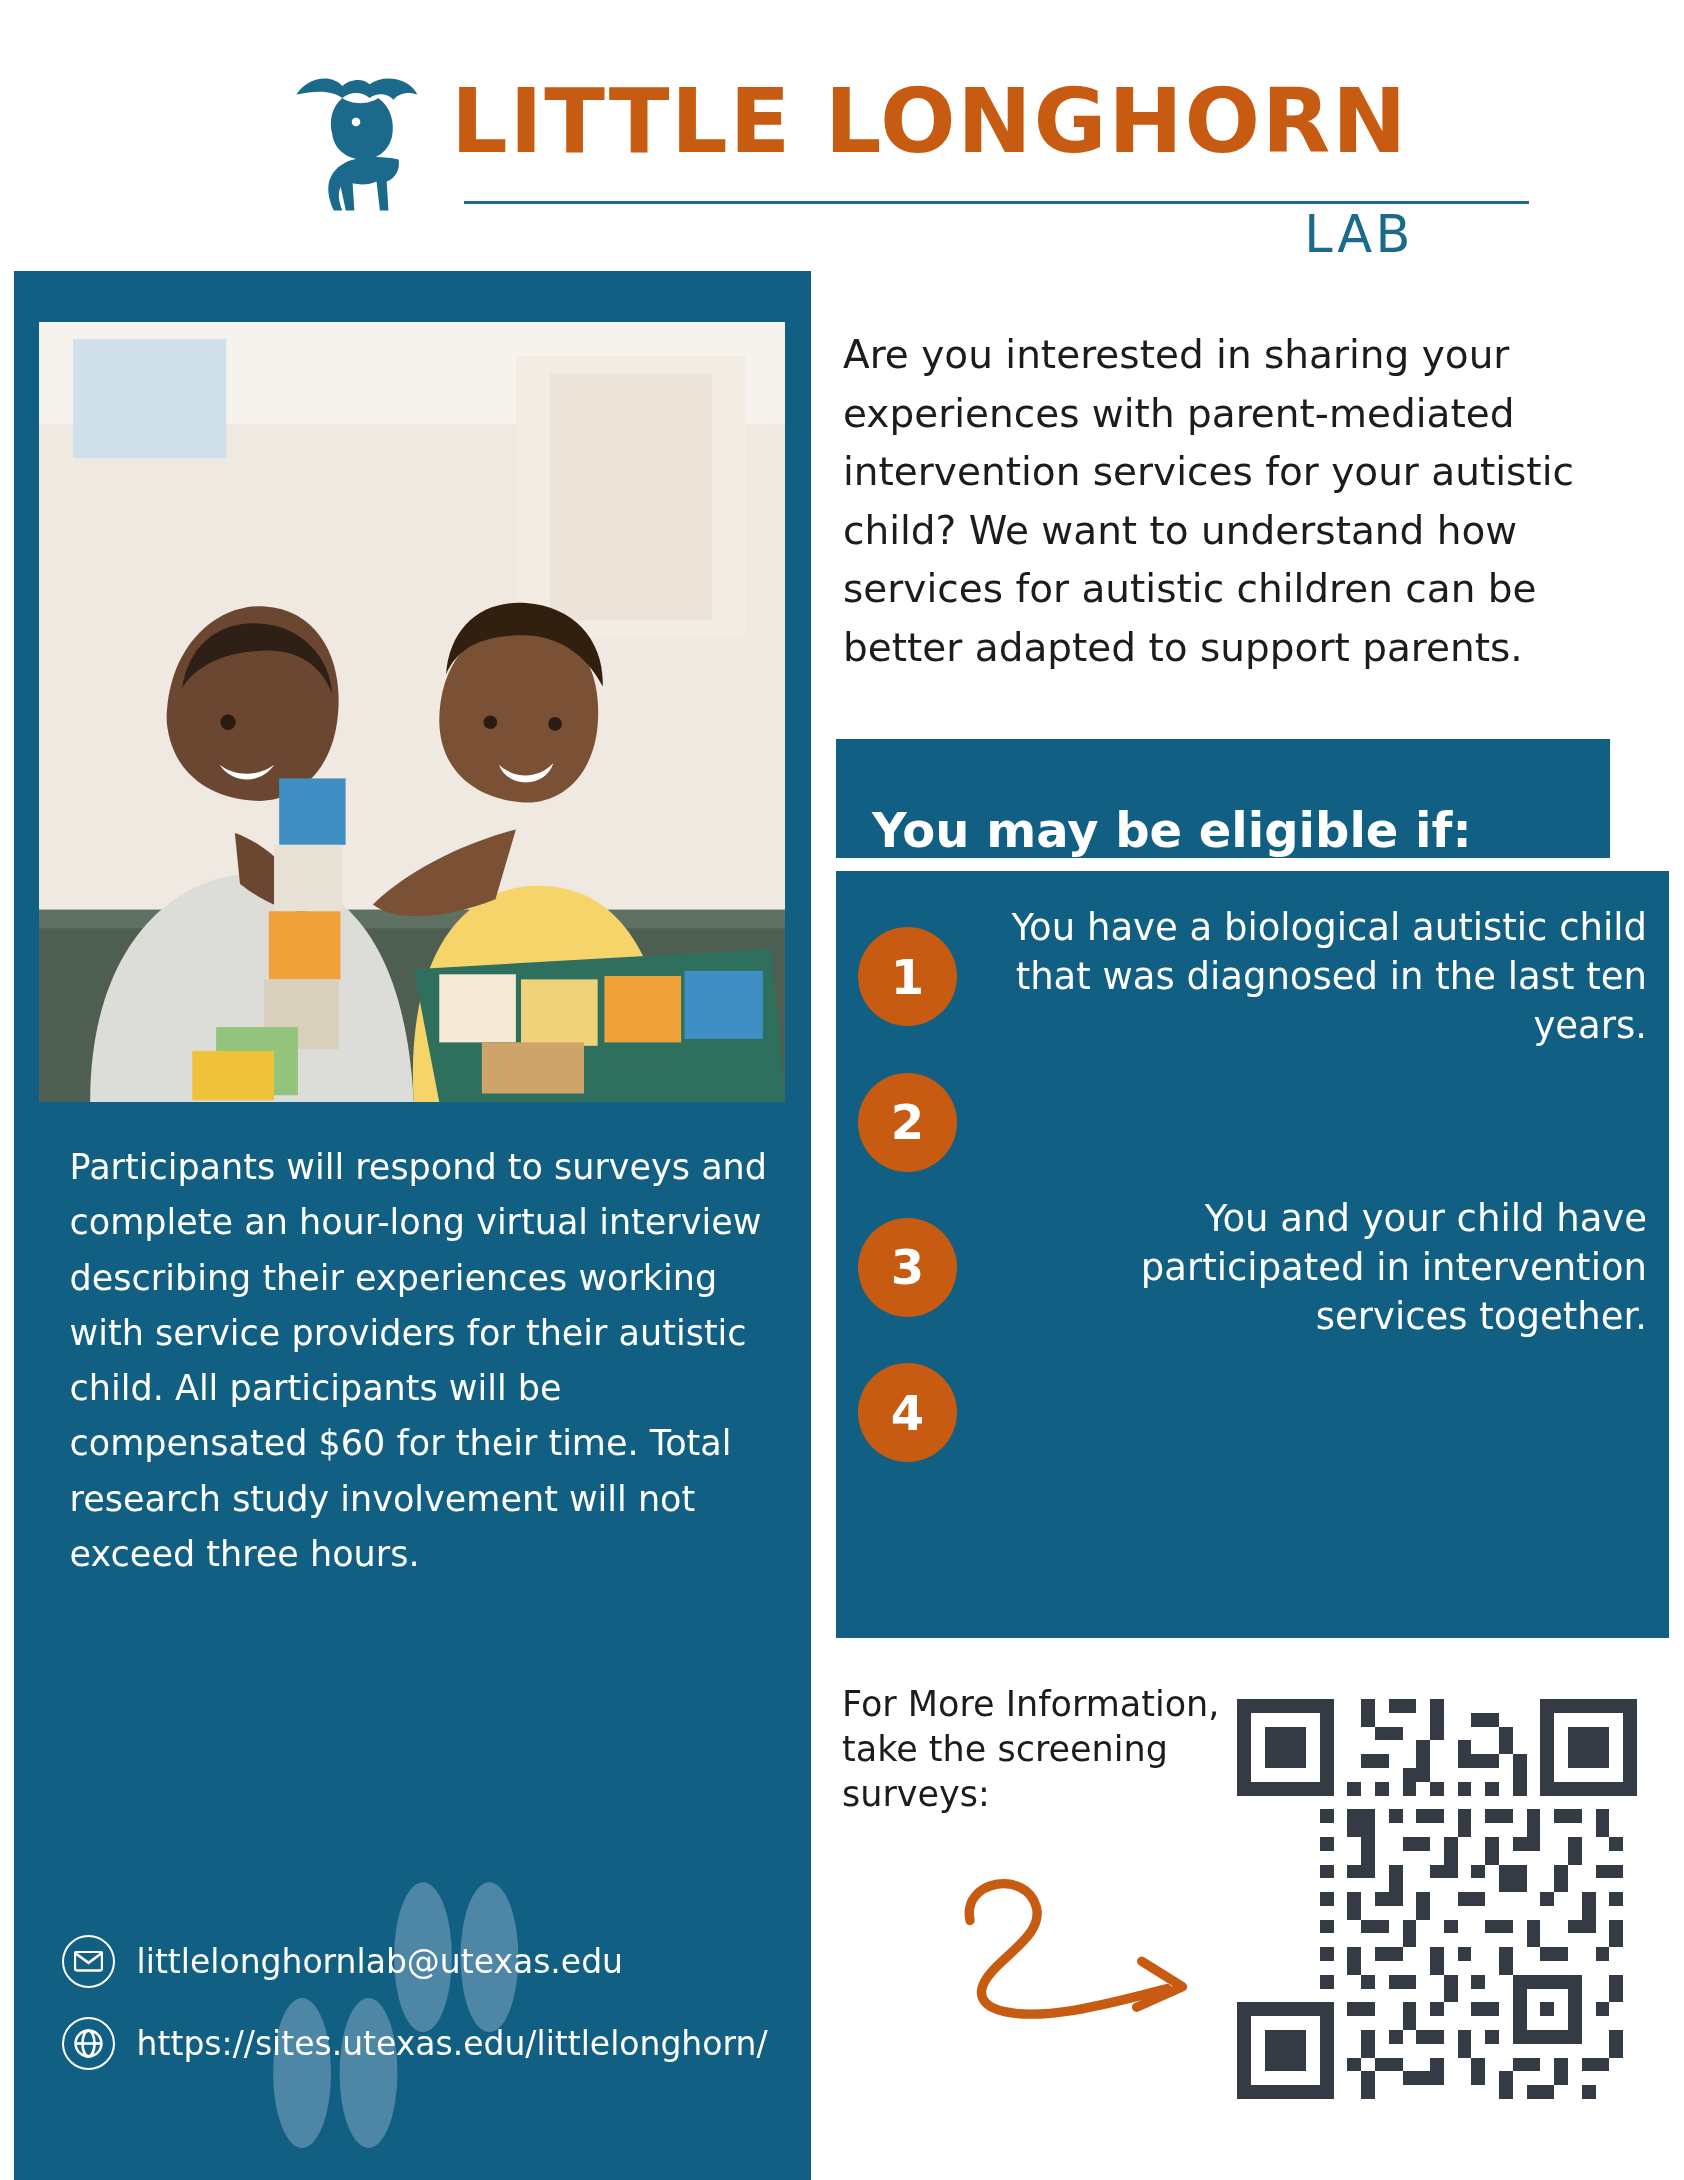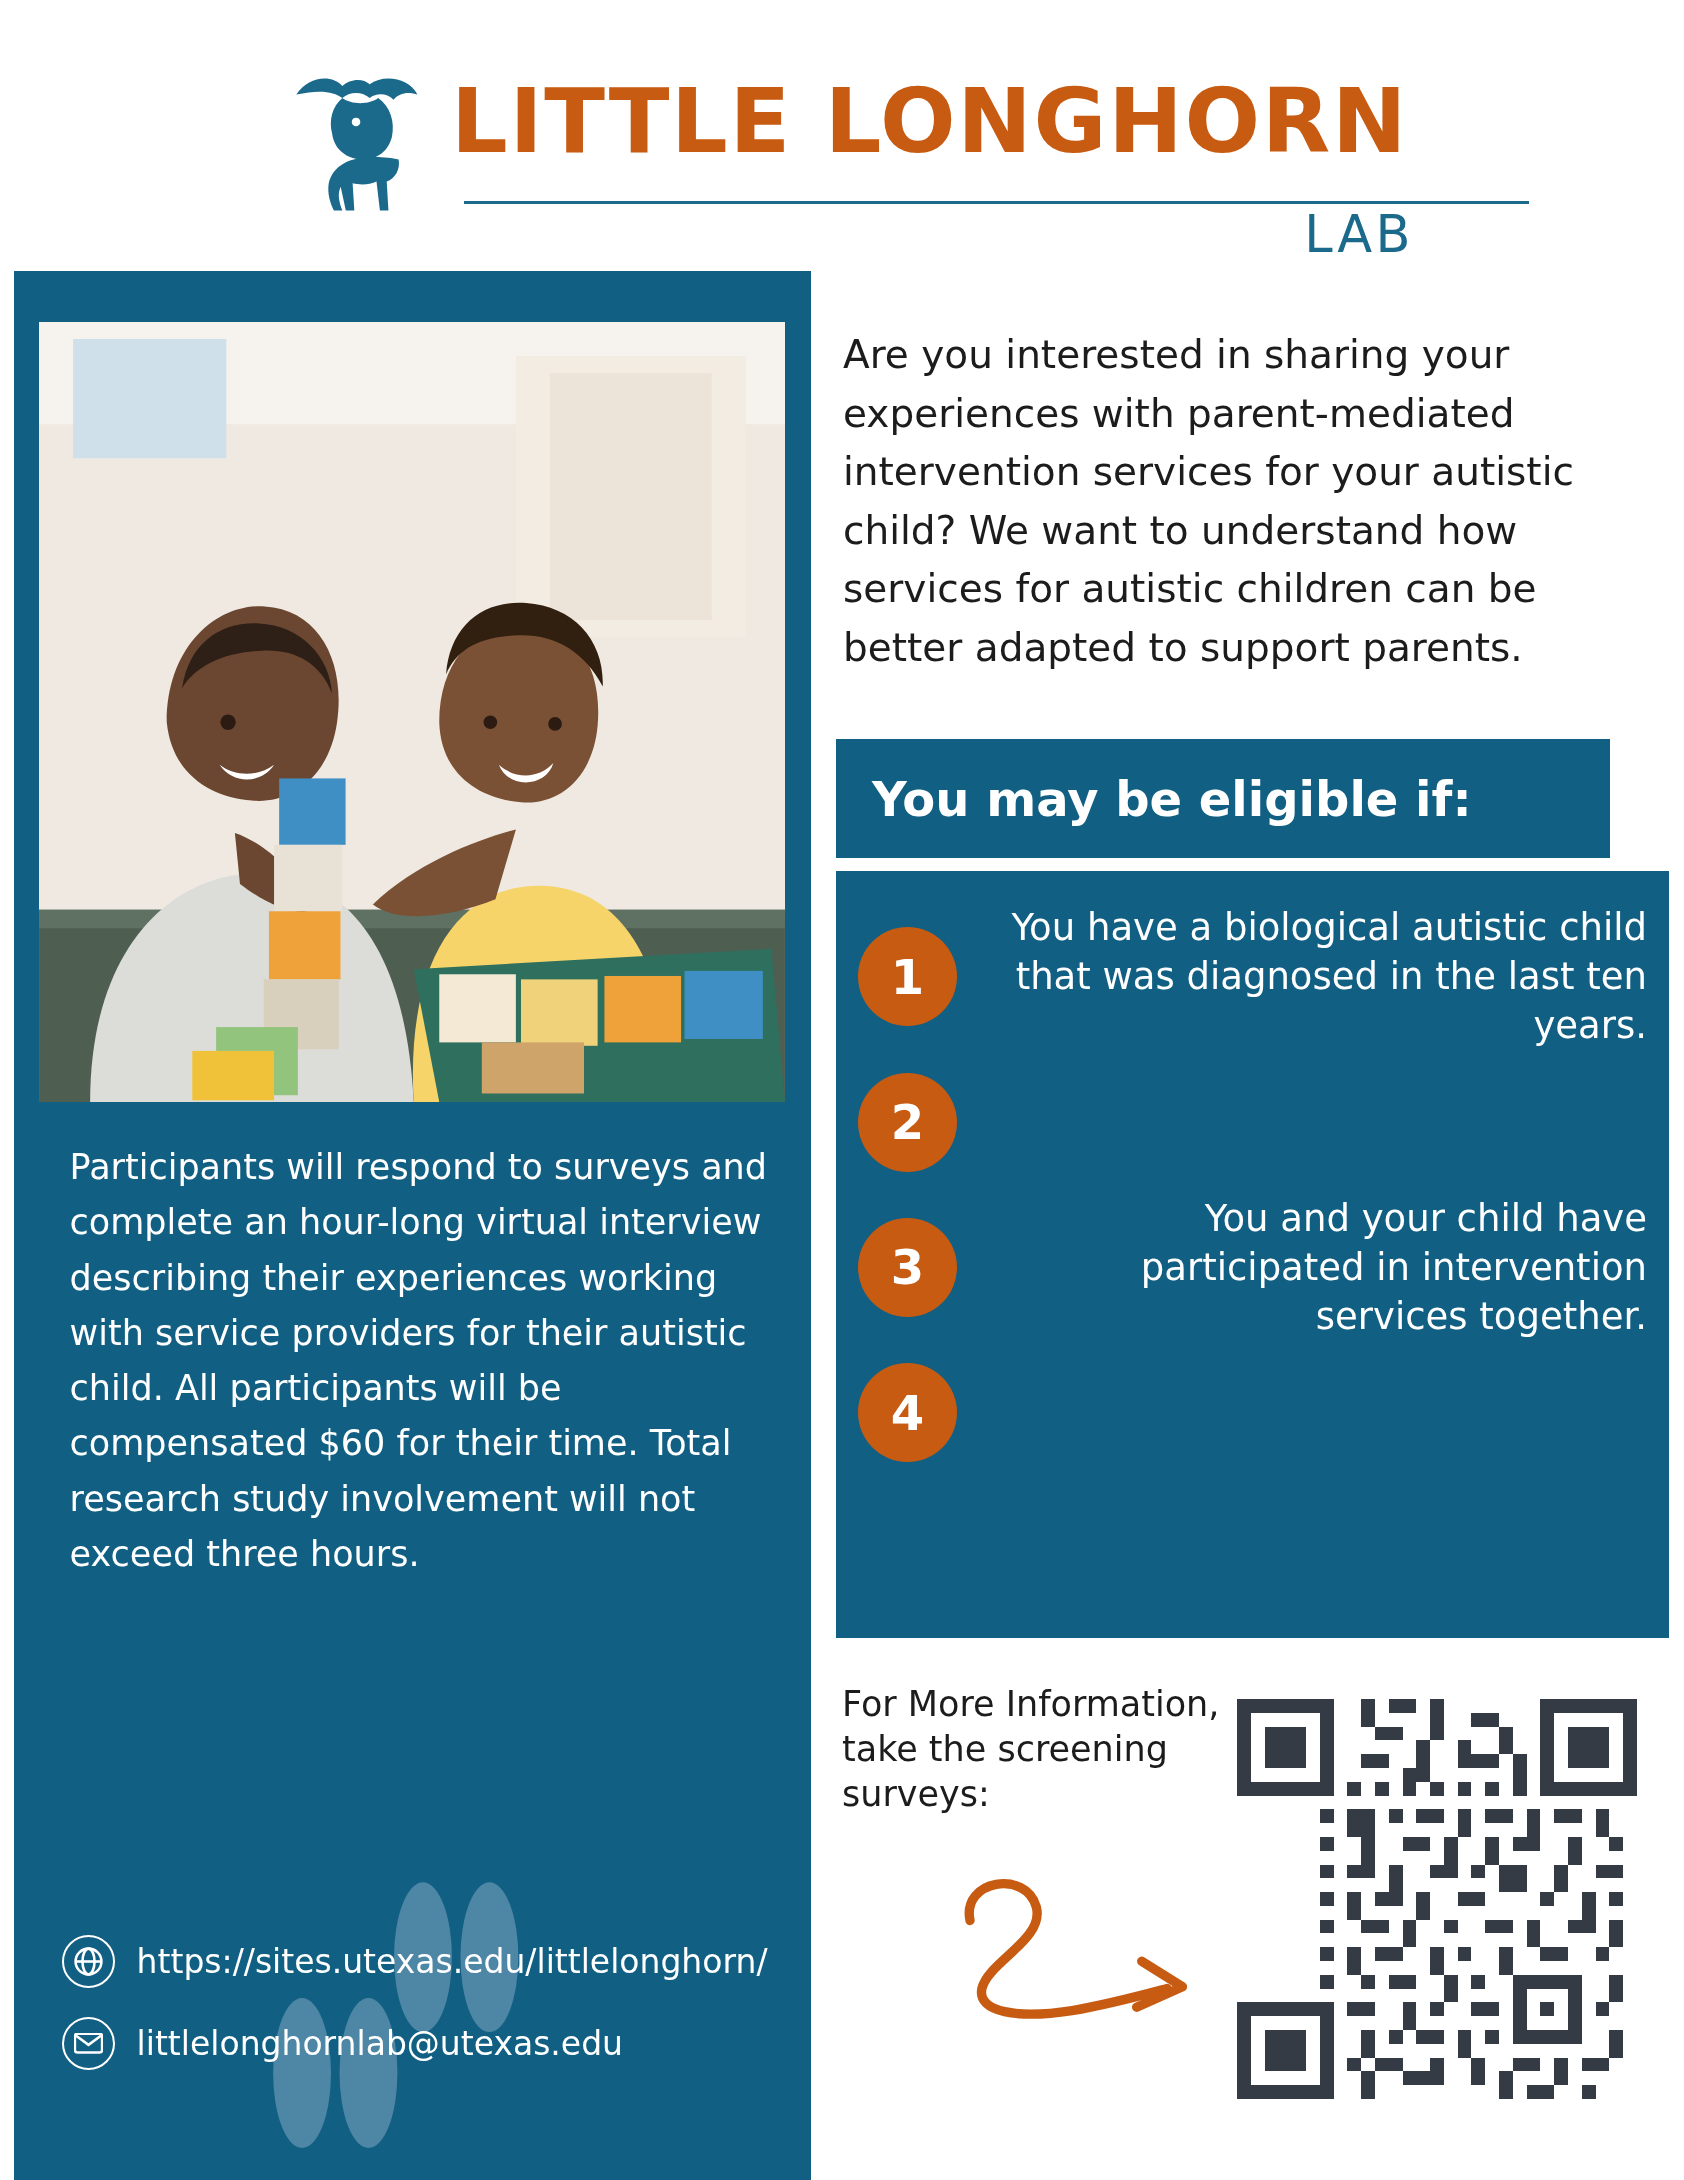--- a/index.html
+++ b/index.html
@@ -152,21 +152,21 @@
   }
 
   .eligible-header {
     position: absolute;
     left: 836px;
     top: 739px;
     width: 774px;
     height: 119px;
     background: #115f82;
     display: flex;
-    align-items: center;
+    align-items: flex-end;
     padding-left: 36px;
   }
   .eligible-header span {
     color: #ffffff;
     font-size: 48px;
     font-weight: 700;
     font-family: "DejaVu Sans", sans-serif;
   }
 
   .eligible-body {
@@ -306,36 +306,36 @@
           <ellipse cx="268" cy="100" rx="34" ry="88"></ellipse>
           <ellipse cx="48" cy="236" rx="34" ry="88"></ellipse>
           <ellipse cx="126" cy="236" rx="34" ry="88"></ellipse>
         </g>
       </svg>
     </div>
 
     <div class="contact">
       <div class="contact-row">
         <div class="contact-icon">
+          <svg width="29" height="20.4" viewBox="0 0 34 24">
+            <rect x="1" y="1" width="32" height="22" rx="3" fill="none" stroke="#ffffff" stroke-width="3"></rect>
+            <path d="M2 3 L17 14 L32 3" fill="none" stroke="#ffffff" stroke-width="3"></path>
+          </svg>
+        </div>
+        <div class="contact-text">littlelonghornlab@utexas.edu</div>
+      </div>
+      <div class="contact-row">
+        <div class="contact-icon">
           <svg width="31" height="31" viewBox="0 0 36 36">
             <circle cx="18" cy="18" r="15" fill="none" stroke="#ffffff" stroke-width="3"></circle>
             <ellipse cx="18" cy="18" rx="7" ry="15" fill="none" stroke="#ffffff" stroke-width="3"></ellipse>
             <line x1="3" y1="18" x2="33" y2="18" stroke="#ffffff" stroke-width="3"></line>
           </svg>
         </div>
         <div class="contact-text">https://sites.utexas.edu/littlelonghorn/</div>
-      </div>
-      <div class="contact-row">
-        <div class="contact-icon">
-          <svg width="29" height="20.4" viewBox="0 0 34 24">
-            <rect x="1" y="1" width="32" height="22" rx="3" fill="none" stroke="#ffffff" stroke-width="3"></rect>
-            <path d="M2 3 L17 14 L32 3" fill="none" stroke="#ffffff" stroke-width="3"></path>
-          </svg>
-        </div>
-        <div class="contact-text">littlelonghornlab@utexas.edu</div>
       </div>
     </div>
   </div>
 
   <div class="intro">Are you interested in sharing your experiences with parent-mediated intervention services for your autistic child? We want to understand how services for autistic children can be better adapted to support parents.</div>
 
   <div class="eligible-header">
     <span>You may be eligible if:</span>
   </div>
 

